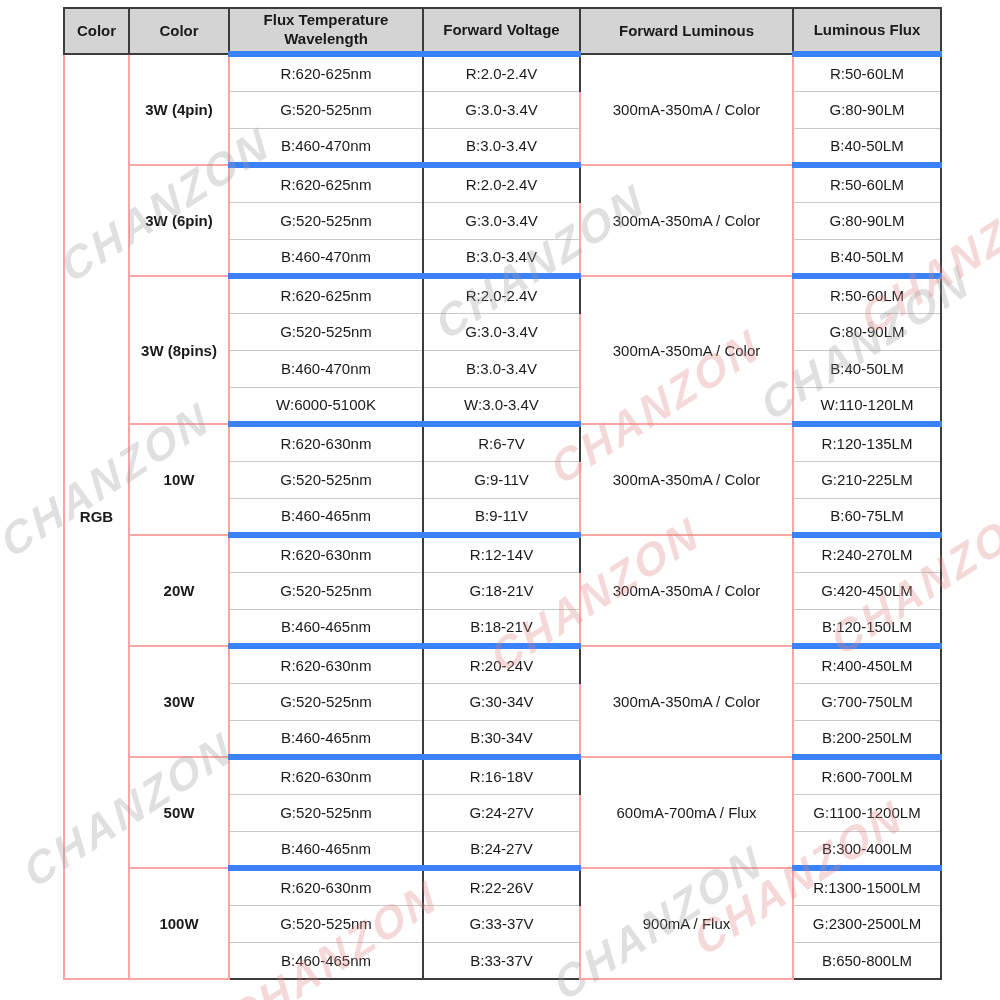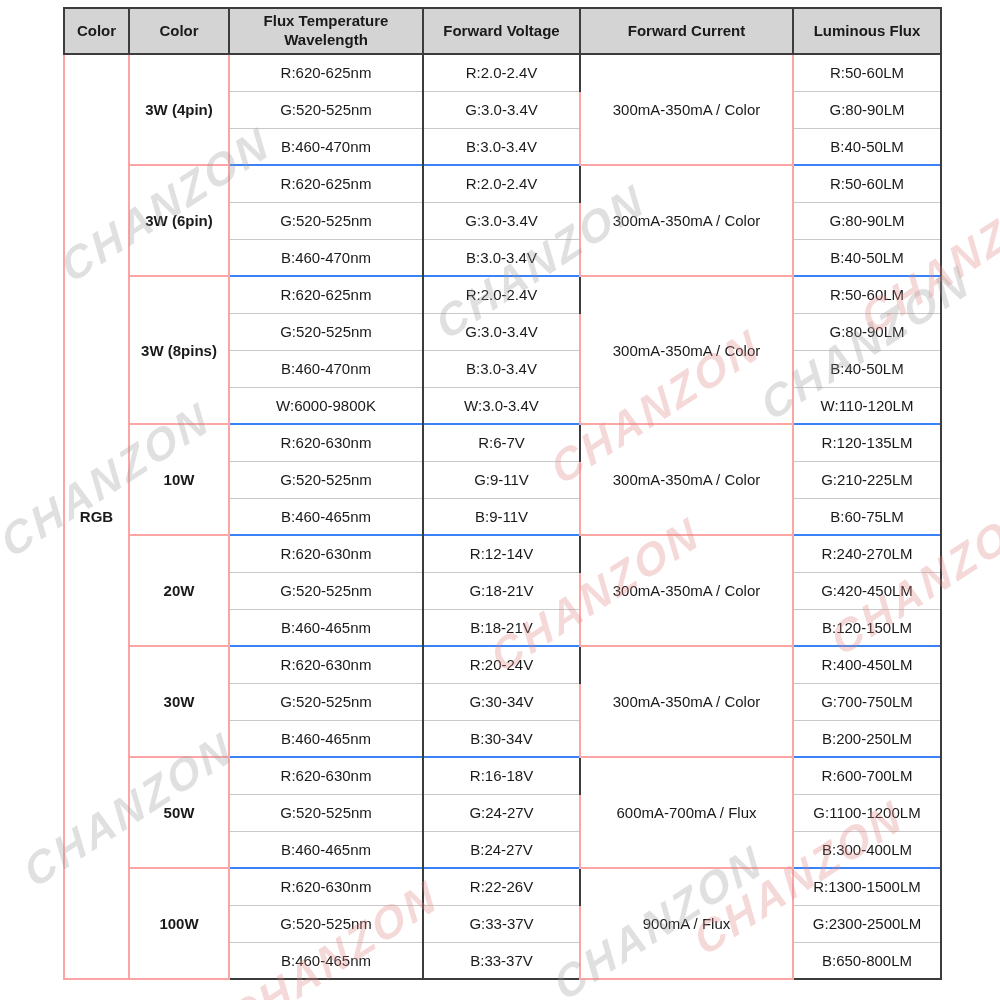--- a/index.html
+++ b/index.html
@@ -36,21 +36,21 @@
   td.cell-span {
     border:2px solid #fca5a5;
   }
   td.bold { font-weight:bold; }
   td.cell-data {
     border-left:2px solid #3c3c3c;
     border-right:2px solid #3c3c3c;
     border-top:1px solid #c9c9c9;
     height:37px;
   }
-  td.sec-start { border-top:2px solid #3b82f6; }
+  td.sec-start { border-top:6px solid #3b82f6; }
   tr.data-row { height:37px; }
 
   .wm-layer {
     position:absolute; left:0; top:0; width:1000px; height:1000px;
     pointer-events:none; z-index:3; overflow:hidden;
   }
   .wm {
     position:absolute;
     font-weight:bold;
     font-style:italic;
@@ -76,21 +76,21 @@
       <col style="width:213px">
       <col style="width:148px">
     </colgroup>
     <thead>
         <tr>
           <th>Color</th>
           <th>Color</th>
           <th>Flux Temperature
 Wavelength</th>
           <th>Forward Voltage</th>
-          <th>Forward Current</th>
+          <th>Forward Luminous</th>
           <th>Luminous Flux</th>
         </tr>
       </thead>
     <tbody>
         <tr class="data-row">
           <td rowspan="25" class="cell-span bold">RGB</td>
           <td rowspan="3" class="cell-span bold">3W (4pin)</td>
           <td class="cell-data sec-start">R:620-625nm</td>
           <td class="cell-data sec-start">R:2.0-2.4V</td>
           <td rowspan="3" class="cell-span">300mA-350mA / Color</td>
@@ -134,21 +134,21 @@
           <td class="cell-data">G:520-525nm</td>
           <td class="cell-data">G:3.0-3.4V</td>
           <td class="cell-data">G:80-90LM</td>
         </tr>
         <tr class="data-row">
           <td class="cell-data">B:460-470nm</td>
           <td class="cell-data">B:3.0-3.4V</td>
           <td class="cell-data">B:40-50LM</td>
         </tr>
         <tr class="data-row">
-          <td class="cell-data">W:6000-9800K</td>
+          <td class="cell-data">W:6000-5100K</td>
           <td class="cell-data">W:3.0-3.4V</td>
           <td class="cell-data">W:110-120LM</td>
         </tr>
         <tr class="data-row">
           <td rowspan="3" class="cell-span bold">10W</td>
           <td class="cell-data sec-start">R:620-630nm</td>
           <td class="cell-data sec-start">R:6-7V</td>
           <td rowspan="3" class="cell-span">300mA-350mA / Color</td>
           <td class="cell-data sec-start">R:120-135LM</td>
         </tr>

